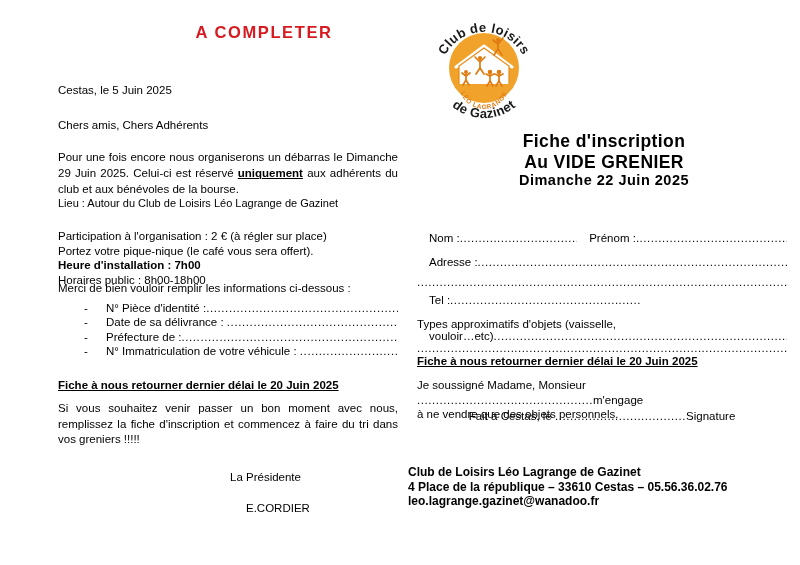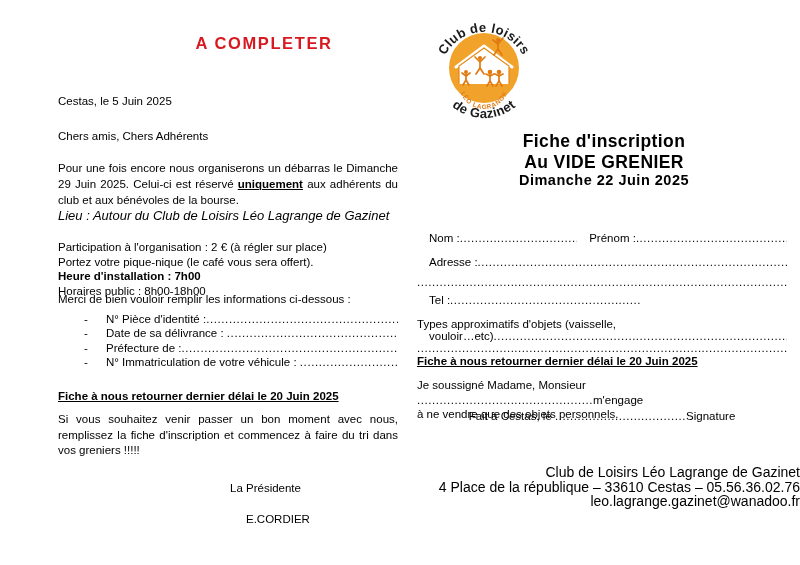--- a/index.html
+++ b/index.html
@@ -20,21 +20,21 @@
     position: relative;
     width: 800px;
     height: 565px;
     background: #ffffff;
   }
 
   
   .col-left {
     position: absolute;
     left: 58px;
-    top: 12px;
+    top: 1px;
     width: 340px;
     height: 492px;
   }
   .banner-complete {
     position: absolute;
     left: 76px;
     top: 22px;
     width: 260px;
     text-align: center;
     color: #d71920;
@@ -61,22 +61,21 @@
     top: 148px;
     width: 340px;
     font-size: 11.5px;
     line-height: 16px;
     text-align: justify;
   }
   .l-lieu {
     position: absolute;
     left: 0;
     top: 196px;
-    font-size: 13px;
-    font-style: italic;
+    font-size: 11px;
   }
   .l-infoblock {
     position: absolute;
     left: 0;
     top: 228px;
     font-size: 11.5px;
     line-height: 14.5px;
   }
   .l-merci {
     position: absolute;
@@ -266,23 +265,23 @@
   .r-faita .dots {
     letter-spacing: 0.55px;
   }
 
   
   .r-footer {
     position: absolute;
     left: 0;
     top: 465px;
     width: 392px;
-    text-align: right;
-    font-size: 14px;
-    font-weight: normal;
+    text-align: left;
+    font-size: 12px;
+    font-weight: bold;
     line-height: 14.5px;
   }
 </style>
 </head>
 <body>
 
 <div class="page">
 
   <div class="col-left">
 

